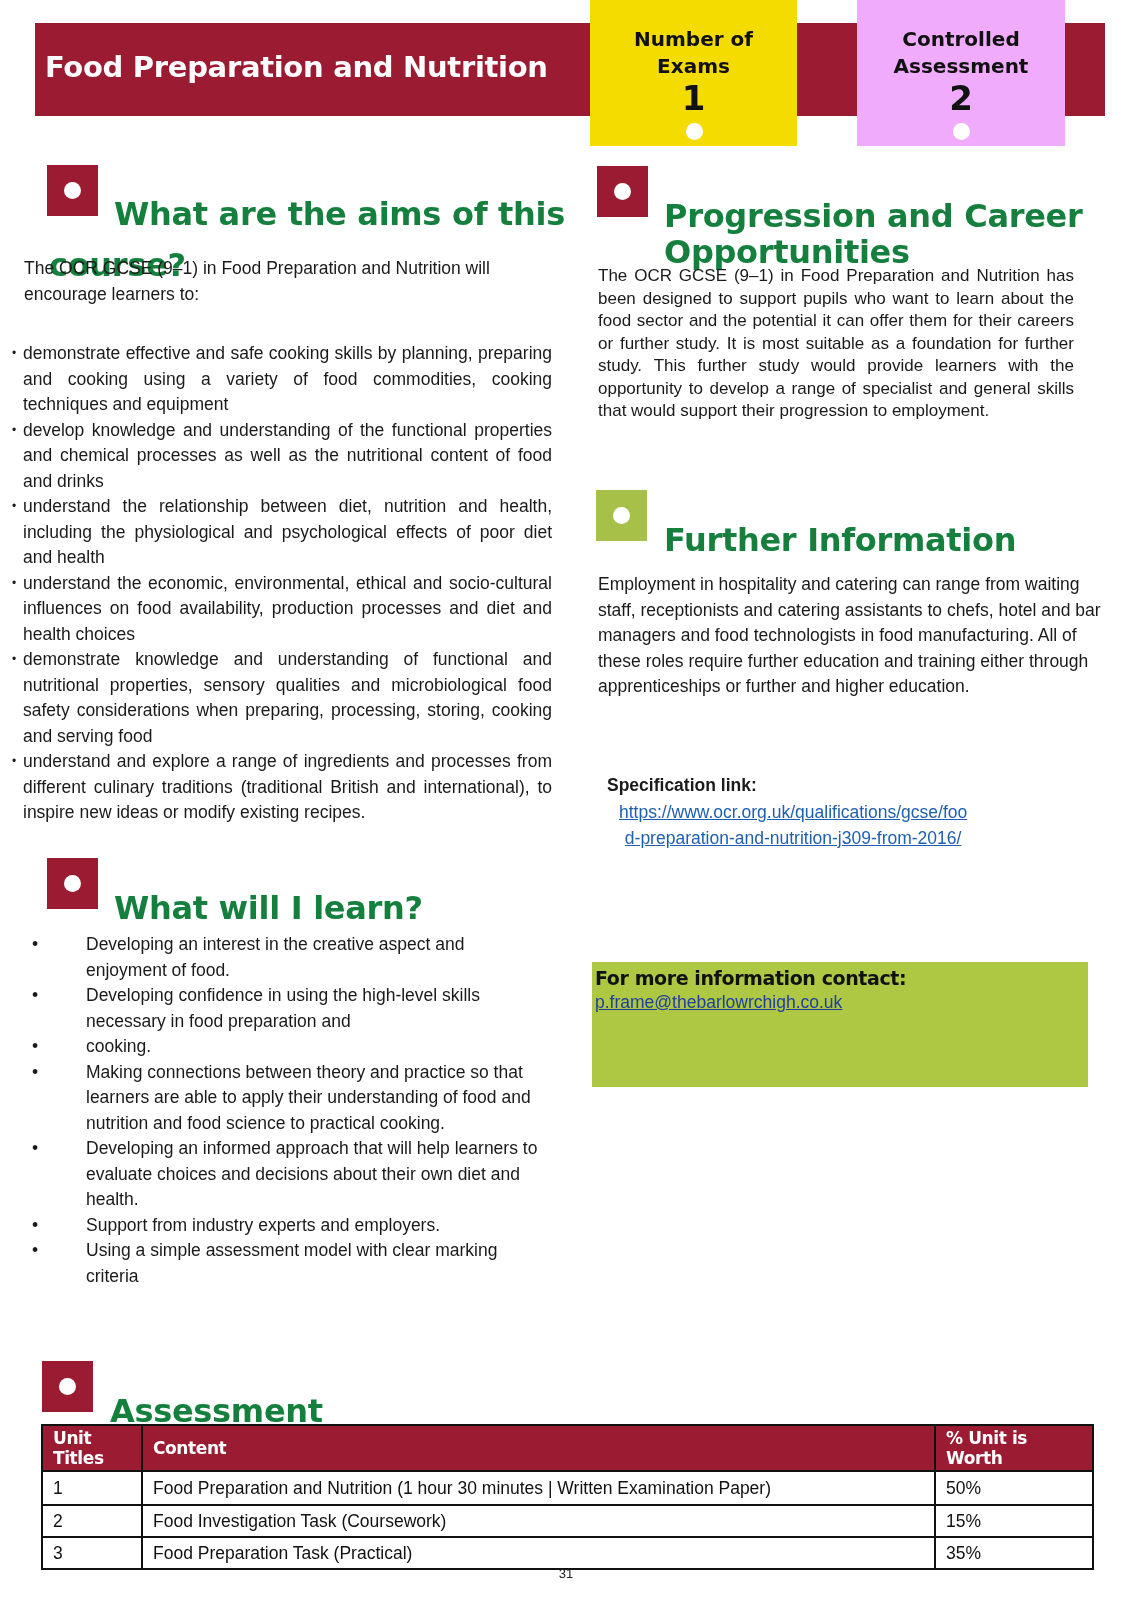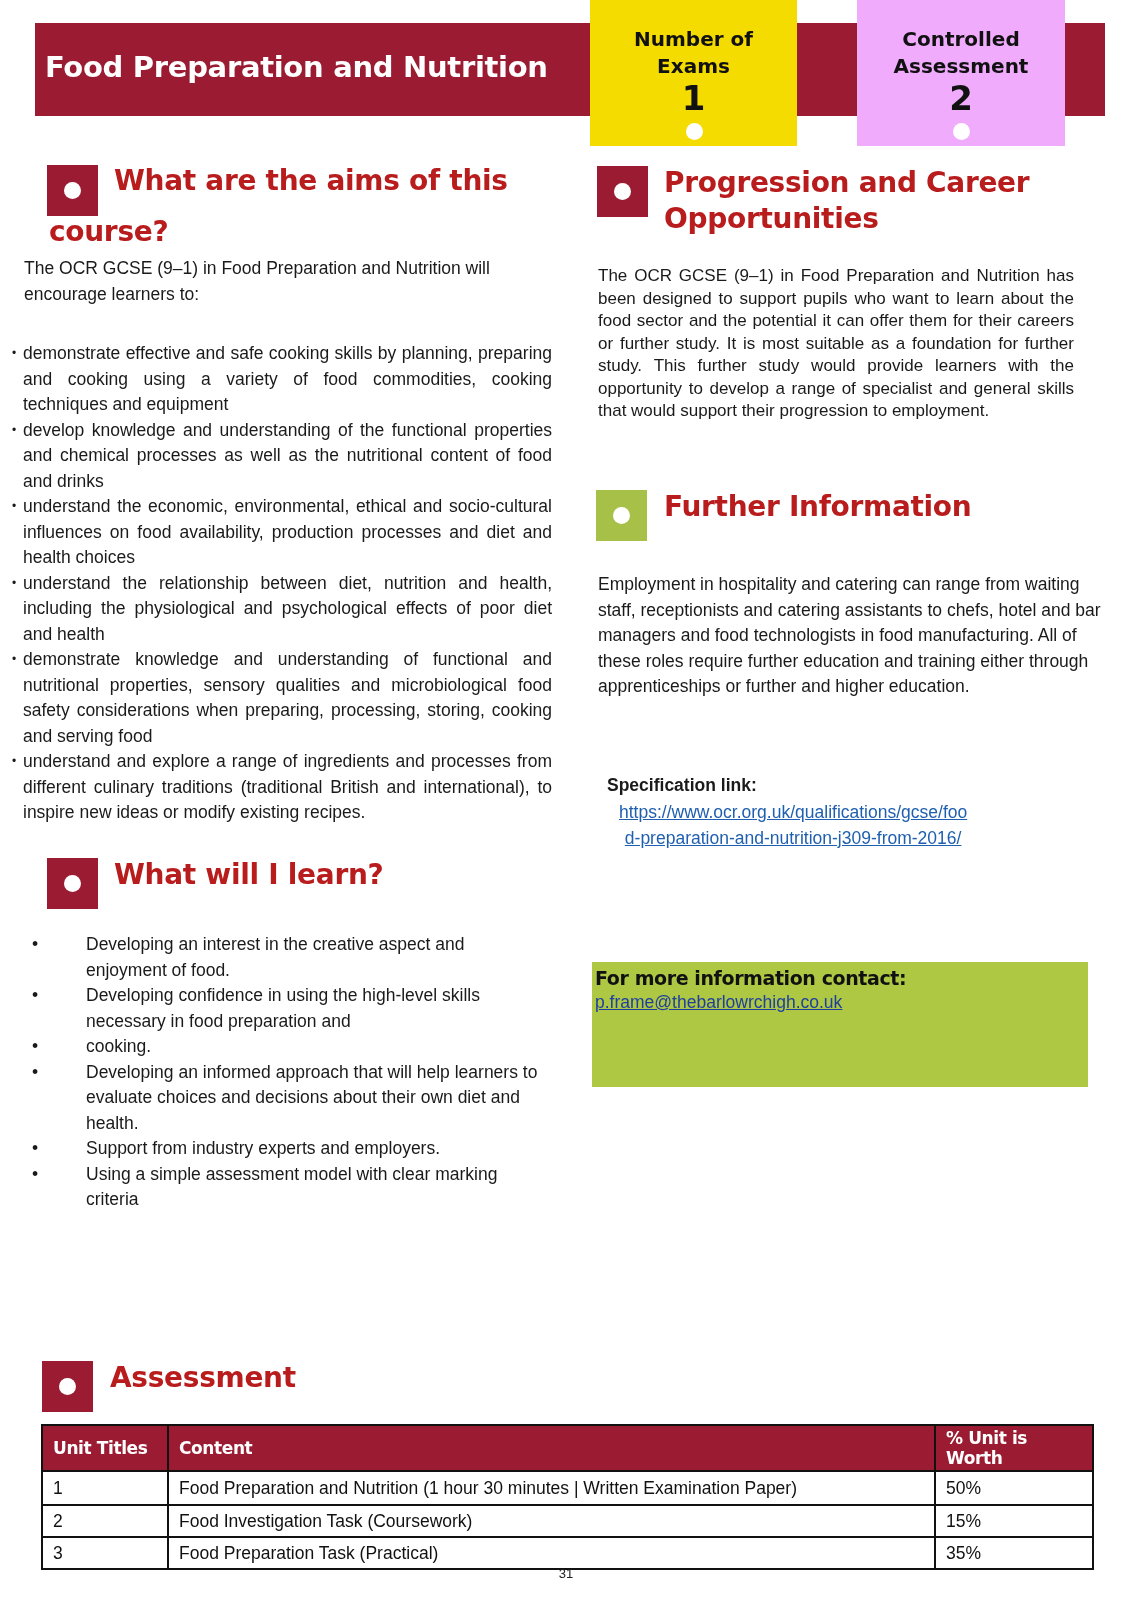--- a/index.html
+++ b/index.html
@@ -12,21 +12,21 @@
   .stat-box { position: absolute; top: 0; height: 146px; text-align: center; padding-top: 26px; }
   .stat-box.exams { left: 590px; width: 207px; background: #f5dc00; }
   .stat-box.ca { left: 857px; width: 208px; background: #f0abfc; }
   .stat-label { font-family: "DejaVu Sans", sans-serif; font-size: 20px; font-weight: bold; line-height: 27px; color: #111; }
   .stat-value { font-family: "DejaVu Sans", sans-serif; font-size: 34px; font-weight: bold; line-height: 36px; color: #111; }
   .stat-dot { position: absolute; bottom: 6px; left: 50%; width: 17px; height: 17px; margin-left: -8px; border-radius: 50%; background: #ffffff; }
 
   .sec-icon { position: absolute; width: 51px; height: 51px; background: #9a1b32; }
   .sec-icon.green { background: #a6c048; }
   .sec-icon .dot { position: absolute; left: 17px; top: 17px; width: 17px; height: 17px; border-radius: 50%; background: #fff; }
-  .sec-head { position: absolute; font-family: "DejaVu Sans", sans-serif; font-weight: bold; font-size: 28px; color: #b91c1c; line-height: 36px; letter-spacing: -0.3px; }
+  .sec-head { position: absolute; font-family: "DejaVu Sans", sans-serif; font-weight: bold; font-size: 32px; color: #15803d; line-height: 36px; letter-spacing: -0.3px; margin-top: 33px; }
 
   .body-text { position: absolute; font-family: "Liberation Sans", sans-serif; font-size: 17.5px; line-height: 25.5px; color: #1a1a1a; }
   .justify { text-align: justify; }
 
   ul.aims { list-style: none; }
   ul.aims li { position: relative; padding-left: 11px; text-align: justify; }
   ul.aims li::before { content: "\2022"; position: absolute; left: 0; top: 0; font-size: 12px; }
 
   ul.learn { list-style: none; }
   ul.learn li { position: relative; padding-left: 60px; }
@@ -36,21 +36,21 @@
 
   .contact-box { position: absolute; left: 592px; top: 962px; width: 496px; height: 125px; background: #aec843; padding: 4px 3px; }
   .contact-title { font-family: "DejaVu Sans", sans-serif; font-weight: bold; font-size: 19px; color: #111; line-height: 24px; letter-spacing: -0.4px; }
   .contact-line { font-family: "Liberation Sans", sans-serif; font-size: 17.5px; line-height: 25px; color: #1a1a1a; }
   .contact-email { color: #1e3fa0; text-decoration: underline; }
 
   table.assess { position: absolute; left: 41px; top: 1424px; width: 1053px; border-collapse: collapse; font-family: "Liberation Sans", sans-serif; font-size: 17.5px; }
   table.assess th { background: #9a1b32; color: #fff; font-family: "DejaVu Sans", sans-serif; font-weight: bold; font-size: 17px; text-align: left; padding: 2px 10px; height: 31px; border: 2px solid #111; letter-spacing: -0.4px; }
   table.assess td { border: 2px solid #111; padding: 2px 10px; height: 32px; color: #111; }
   table.assess tr.r1 td { height: 34px; }
-  .col-unit { width: 126px; }
+  .col-unit { width: 100px; }
   .col-pct { width: 158px; }
 
   .page-num { position: absolute; left: 0; width: 1132px; top: 1566px; text-align: center; font-size: 13px; font-family: "Liberation Sans", sans-serif; color: #222; }
 </style>
 </head>
 <body>
 
 <div class="banner"></div>
 <div class="banner-title">Food Preparation and Nutrition</div>
 
@@ -69,34 +69,35 @@
 
 <div class="sec-icon" style="left:47px; top:165px;">
     <span class="dot"></span>
   </div>
 <div class="sec-head" style="left:114px; top:163px;">What are the aims of this</div>
 <div class="sec-head" style="left:49px; top:214px;">course?</div>
 <div class="body-text" style="left:24px; top:256px; width:520px;">The OCR GCSE (9–1) in Food Preparation and Nutrition will encourage learners to:</div>
 <ul class="aims body-text" style="left:12px; top:341px; width:540px;">
   <li>demonstrate effective and safe cooking skills by planning, preparing and cooking using a variety of food commodities, cooking techniques and equipment</li>
   <li>develop knowledge and understanding of the functional properties and chemical processes as well as the nutritional content of food and drinks</li>
+  <li>understand the relationship between diet, nutrition and health, including the physiological and psychological effects of poor diet and health</li>
   <li>understand the economic, environmental, ethical and socio-cultural influences on food availability, production processes and diet and health choices</li>
-  <li>understand the relationship between diet, nutrition and health, including the physiological and psychological effects of poor diet and health</li>
   <li>demonstrate knowledge and understanding of functional and nutritional properties, sensory qualities and microbiological food safety considerations when preparing, processing, storing, cooking and serving food</li>
   <li>understand and explore a range of ingredients and processes from different culinary traditions (traditional British and international), to inspire new ideas or modify existing recipes.</li>
 </ul>
 
 <div class="sec-icon" style="left:47px; top:858px;">
     <span class="dot"></span>
   </div>
 <div class="sec-head" style="left:114px; top:857px;">What will I learn?</div>
 <ul class="learn body-text" style="left:26px; top:932px; width:520px;">
   <li>Developing an interest in the creative aspect and enjoyment of food.</li>
   <li>Developing confidence in using the high-level skills necessary in food preparation and</li>
   <li>cooking.</li>
+  <li>Making connections between theory and practice so that learners are able to apply their understanding of food and nutrition and food science to practical cooking.</li>
   <li>Developing an informed approach that will help learners to evaluate choices and decisions about their own diet and health.</li>
   <li>Support from industry experts and employers.</li>
   <li>Using a simple assessment model with clear marking criteria</li>
 </ul>
 
 <div class="sec-icon" style="left:597px; top:166px;">
     <span class="dot"></span>
   </div>
 <div class="sec-head" style="left:664px; top:165px;">Progression and Career</div>
 <div class="sec-head" style="left:664px; top:201px;">Opportunities</div>

